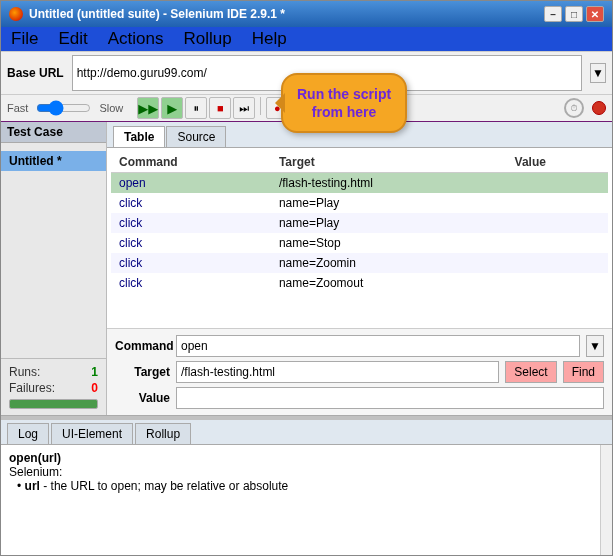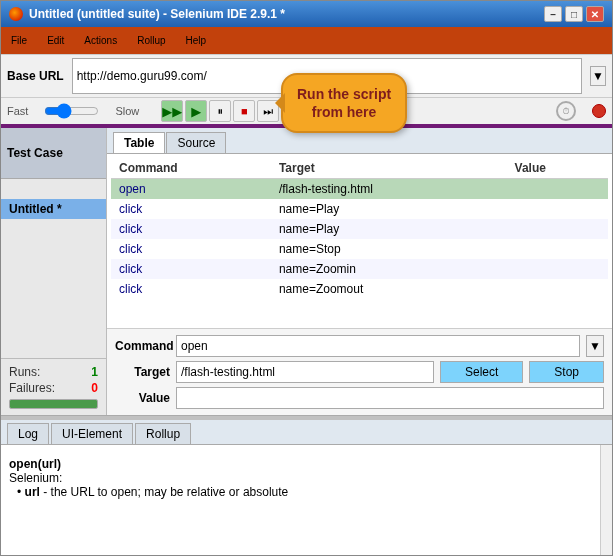--- a/index.html
+++ b/index.html
@@ -26,26 +26,26 @@
       width: 18px; height: 16px; border: 1px solid #aaa; font-size: 10px;
       display: flex; align-items: center; justify-content: center;
       cursor: pointer; border-radius: 2px; color: #333; font-weight: bold;
     }
     .title-btn.min { background: #f0f0f0; }
     .title-btn.max { background: #f0f0f0; }
     .title-btn.close { background: #e05040; color: white; }
 
     
     .menu-bar {
-      background: #c2410c;
+      background: #1d4ed8;
       border-bottom: 1px solid #ccc;
-      padding: 6px 6px;
+      padding: 0 6px;
       display: flex;
       gap: 12px;
-      font-size: 10px;
+      font-size: 17px;
     }
     .menu-item { cursor: pointer; padding: 2px 4px; }
 
     
     .toolbar-row {
       background: #f0f0f0;
       border-bottom: 1px solid #ccc;
       padding: 3px 6px;
       display: flex;
       align-items: center;
@@ -72,21 +72,21 @@
     .tb-btn.green { background: #90d090; }
     .tb-btn.play { color: #006600; font-size: 13px; }
     .tb-separator { width: 1px; height: 18px; background: #bbb; margin: 0 3px; }
 
     
     .balloon-annotation {
       position: absolute;
       top: 72px;
       left: 280px;
       background: #f5a623;
-      color: #7f1d1d;
+      color: #6d28d9;
       font-size: 14px;
       font-weight: bold;
       padding: 10px 14px;
       border-radius: 16px;
       border: 2px solid #d4891a;
       text-align: center;
       line-height: 1.3;
       z-index: 10;
       box-shadow: 2px 2px 6px rgba(0,0,0,0.3);
     }
@@ -110,26 +110,26 @@
     
     .left-panel {
       width: 106px;
       background: #e8e8e8;
       border-right: 1px solid #bbb;
       display: flex;
       flex-direction: column;
     }
     .test-case-header {
       background: #c0c8d4;
-      padding: 18px 6px;
+      padding: 3px 6px;
       font-weight: bold;
       font-size: 12px;
       border-bottom: 1px solid #aaa;
     }
-    .test-case-list { flex: 1; padding: 20px 0; }
+    .test-case-list { flex: 1; padding: 8px 0; }
     .test-case-item {
       padding: 3px 8px;
       font-size: 12px;
       background: #7ab0e8;
       cursor: pointer;
       font-weight: bold;
     }
     .run-info {
       padding: 6px 8px;
       font-size: 12px;
@@ -206,21 +206,21 @@
     }
     .cmd-dropdown-btn {
       width: 18px; height: 22px; border: 1px solid #aaa; background: #f0f0f0;
       display: flex; align-items: center; justify-content: center; cursor: pointer;
     }
     .target-row { display: flex; align-items: center; margin-bottom: 4px; gap: 6px; }
     .target-input {
       flex: 1; height: 22px; border: 1px solid #aaa; font-size: 12px; padding: 2px 4px;
     }
     .select-btn, .find-btn {
-      height: 22px; padding: 0 24px; border: 1px solid #aaa; background: #7dd3fc;
+      height: 22px; padding: 0 8px; border: 1px solid #aaa; background: #fca5a5;
       cursor: pointer; font-size: 12px;
     }
     .value-row { display: flex; align-items: center; gap: 6px; }
     .value-input { flex: 1; height: 22px; border: 1px solid #aaa; font-size: 12px; }
 
     
     .resize-handle { height: 5px; background: #c0c0c0; border-top: 1px solid #aaa; cursor: ns-resize; }
 
     
     .bottom-tabs-bar {
@@ -240,21 +240,21 @@
       background: #d8e0e8;
       margin-right: 2px;
     }
     .bottom-tab.active { background: white; font-weight: bold; }
 
     
     .bottom-content {
       height: 110px;
       background: white;
       overflow: auto;
-      padding: 12px 8px;
+      padding: 6px 8px;
       font-size: 12px;
       position: relative;
     }
     .bottom-content .fn-name { font-weight: bold; }
     .bottom-content .bullet { margin-left: 8px; }
     .scrollbar-right {
       position: absolute;
       right: 0;
       top: 0;
       width: 12px;
@@ -289,21 +289,21 @@
     <span class="menu-item">Rollup</span>
     <span class="menu-item">Help</span>
   </div>
 
   <div class="toolbar-row">
     <span class="base-url-label">Base URL</span>
     <input class="base-url-input" type="text" value="http://demo.guru99.com/" style="">
     <div class="base-url-dropdown">▼</div>
   </div>
 
-  <div style="display:flex; align-items:center; padding:2px 6px; background:#f0f0f0; border-bottom:4px solid #701a75; gap:16px;">
+  <div style="display:flex; align-items:center; padding:2px 6px; background:#f0f0f0; border-bottom:1px solid #701a75; gap:8px;">
     <span style="font-size:11px;color:#555;">Fast</span>
     <input type="range" min="0" max="100" value="30" style="width: 55px; height: 12px;">
     <span style="font-size:11px;color:#555;">Slow</span>
     <span style="margin-left:6px;display:flex;gap:2px;">
 
       <div class="tb-btn green play" title="Play all">▶▶</div>
 
       <div class="tb-btn green play" title="Play">▶</div>
 
       <div class="tb-btn" title="Pause">⏸</div>
@@ -407,21 +407,21 @@
       <div class="command-area">
         <div class="cmd-row">
           <span class="cmd-row-label">Command</span>
           <input class="cmd-input" type="text" value="open" style="">
           <div class="cmd-dropdown-btn">▼</div>
         </div>
         <div class="target-row">
           <span class="cmd-row-label">Target</span>
           <input class="target-input" type="text" value="/flash-testing.html" style="">
           <button class="select-btn">Select</button>
-          <button class="find-btn">Stop</button>
+          <button class="find-btn">Find</button>
         </div>
         <div class="value-row">
           <span class="cmd-row-label">Value</span>
           <input class="value-input" type="text" value="" style="">
         </div>
       </div>
 
     </div>
   </div>
 

